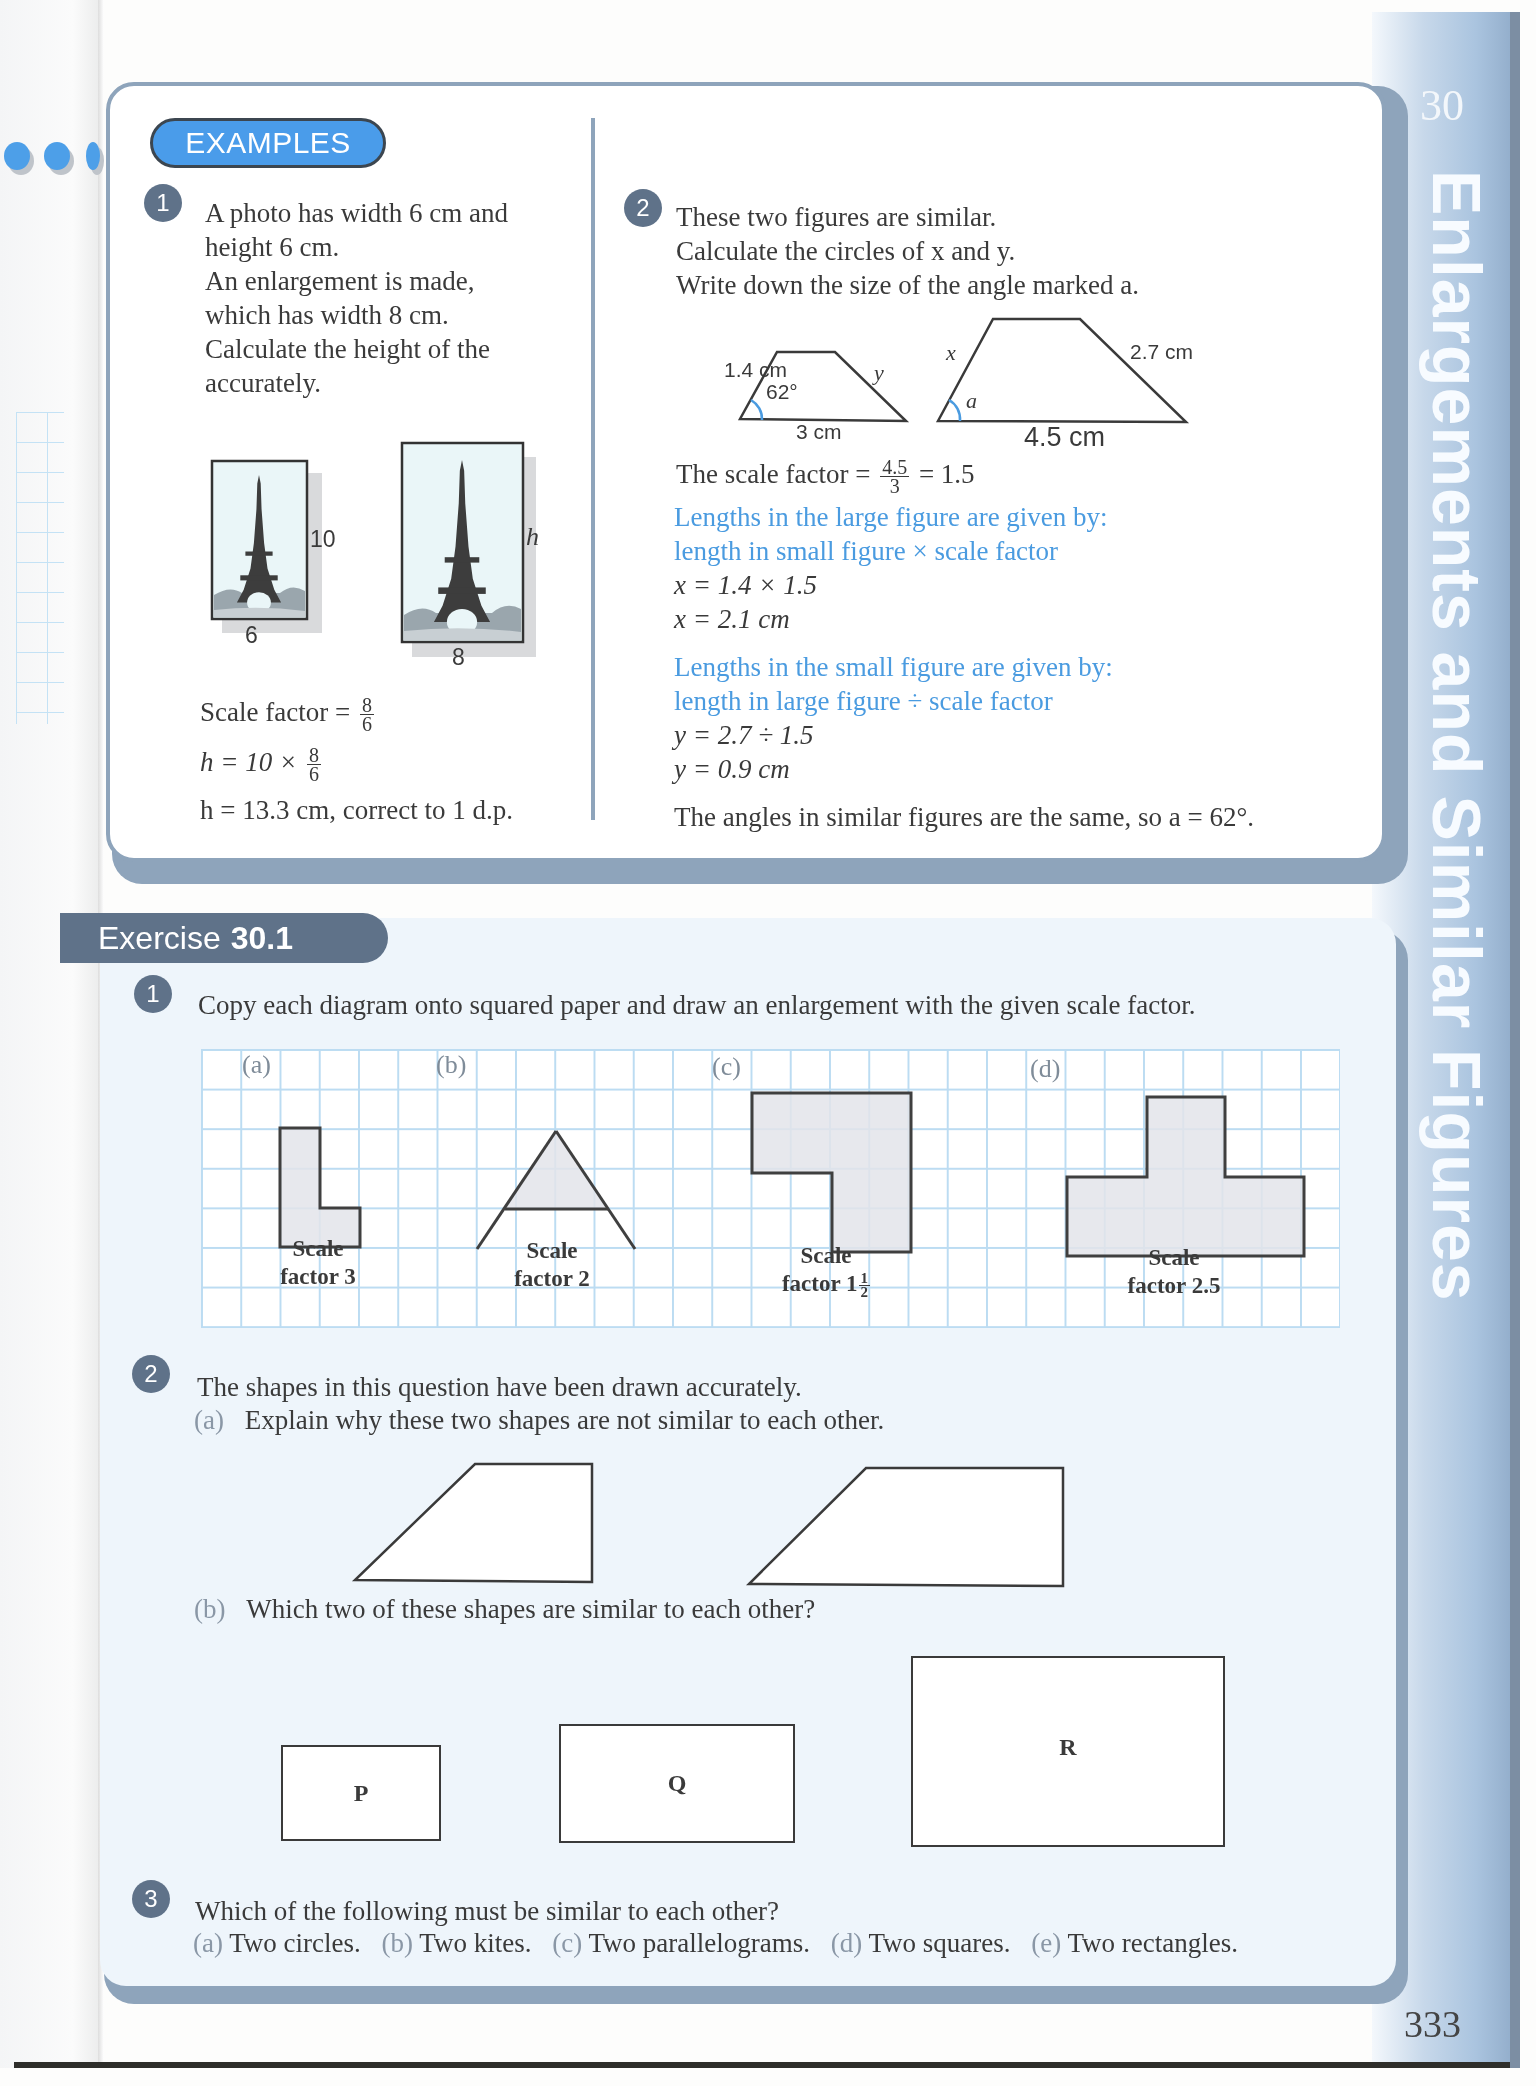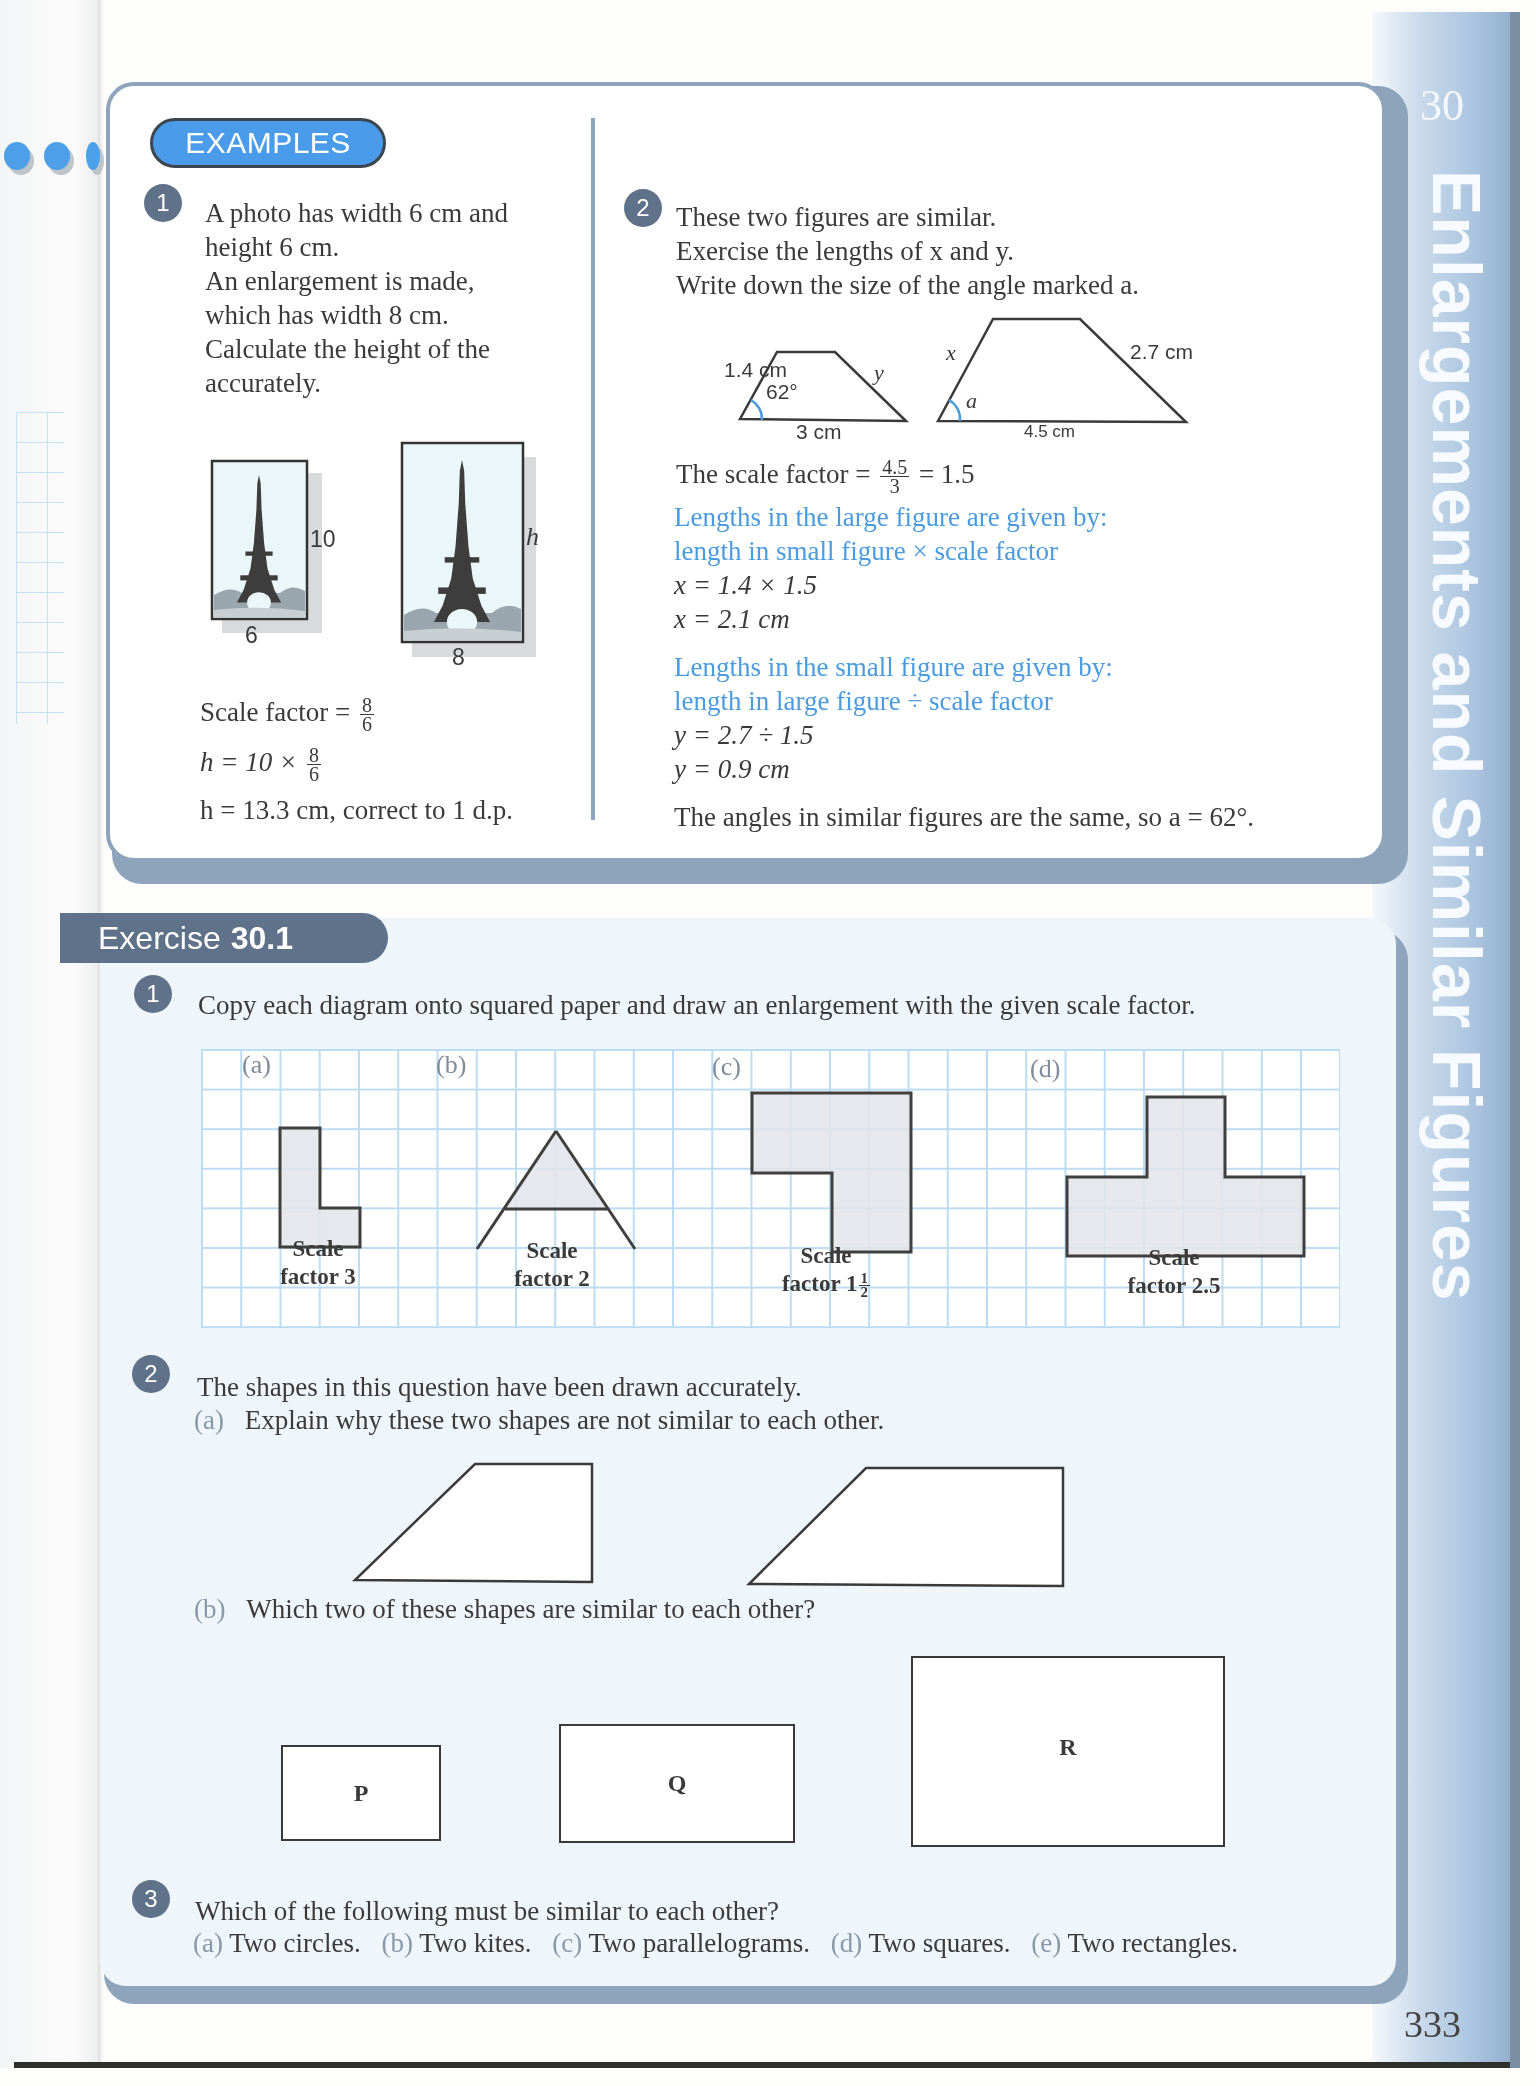--- a/index.html
+++ b/index.html
@@ -105,38 +105,38 @@
   <span>Scale factor = </span><span class="frac"><span class="num">8</span><span>6</span></span>
 </div>
 <div class="abs txt it" style="left:200px;top:740px;line-height:44px;">
   <span>h = 10 × </span><span class="frac" style="font-style:normal"><span class="num">8</span><span>6</span></span>
 </div>
 <div class="abs txt" style="left:200px;top:793px;">h = 13.3 cm, correct to 1 d.p.</div>
 
 <div class="abs qnum" style="left:624px;top:189px;">2</div>
 <div class="abs" style="left:676px;top:200px;">
   <div class="txt">These two figures are similar.</div>
-  <div class="txt">Exercise the lengths of x and y.</div>
+  <div class="txt">Calculate the circles of x and y.</div>
   <div class="txt">Write down the size of the angle marked a.</div>
 </div>
 
 <svg class="abs" style="left:0;top:0;" width="1536" height="460">
   <polygon points="740,419 777,352 835,352 906,421" fill="none" stroke="#3a3a3a" stroke-width="2.5"></polygon>
   <path d="M751,400 A22,22 0 0 1 762,420" fill="none" stroke="#4a9be0" stroke-width="2.5"></path>
   <polygon points="938,421 993,319 1080,319 1186,422" fill="none" stroke="#3a3a3a" stroke-width="2.5"></polygon>
   <path d="M949,400 A22,22 0 0 1 960,421" fill="none" stroke="#4a9be0" stroke-width="2.5"></path>
 </svg>
 <div class="abs sans" style="left:676px;top:358px;font-size:21px;margin-left:48px;">1.4 cm</div>
 <div class="abs it" style="left:874px;top:360px;font-size:22px;">y</div>
 <div class="abs sans" style="left:766px;top:380px;font-size:21px;">62°</div>
 <div class="abs sans" style="left:796px;top:420px;font-size:21px;">3 cm</div>
 <div class="abs it" style="left:946px;top:340px;font-size:22px;">x</div>
 <div class="abs sans" style="left:1130px;top:340px;font-size:21px;">2.7 cm</div>
 <div class="abs it" style="left:966px;top:388px;font-size:22px;">a</div>
-<div class="abs sans" style="left:1024px;top:422px;font-size:17px;">4.5 cm</div>
+<div class="abs sans" style="left:1024px;top:422px;font-size:27px;">4.5 cm</div>
 
 <div class="abs txt" style="left:676px;top:452px;line-height:44px;">
   <span>The scale factor = </span><span class="frac"><span class="num">4.5</span><span>3</span></span>
   <span>= 1.5</span>
 </div>
 <div class="abs" style="left:674px;top:500px;">
   <div class="txt blue">Lengths in the large figure are given by:</div>
   <div class="txt blue">length in small figure × scale factor</div>
   <div class="txt it">x = 1.4 × 1.5</div>
   <div class="txt it">x = 2.1 cm</div>

